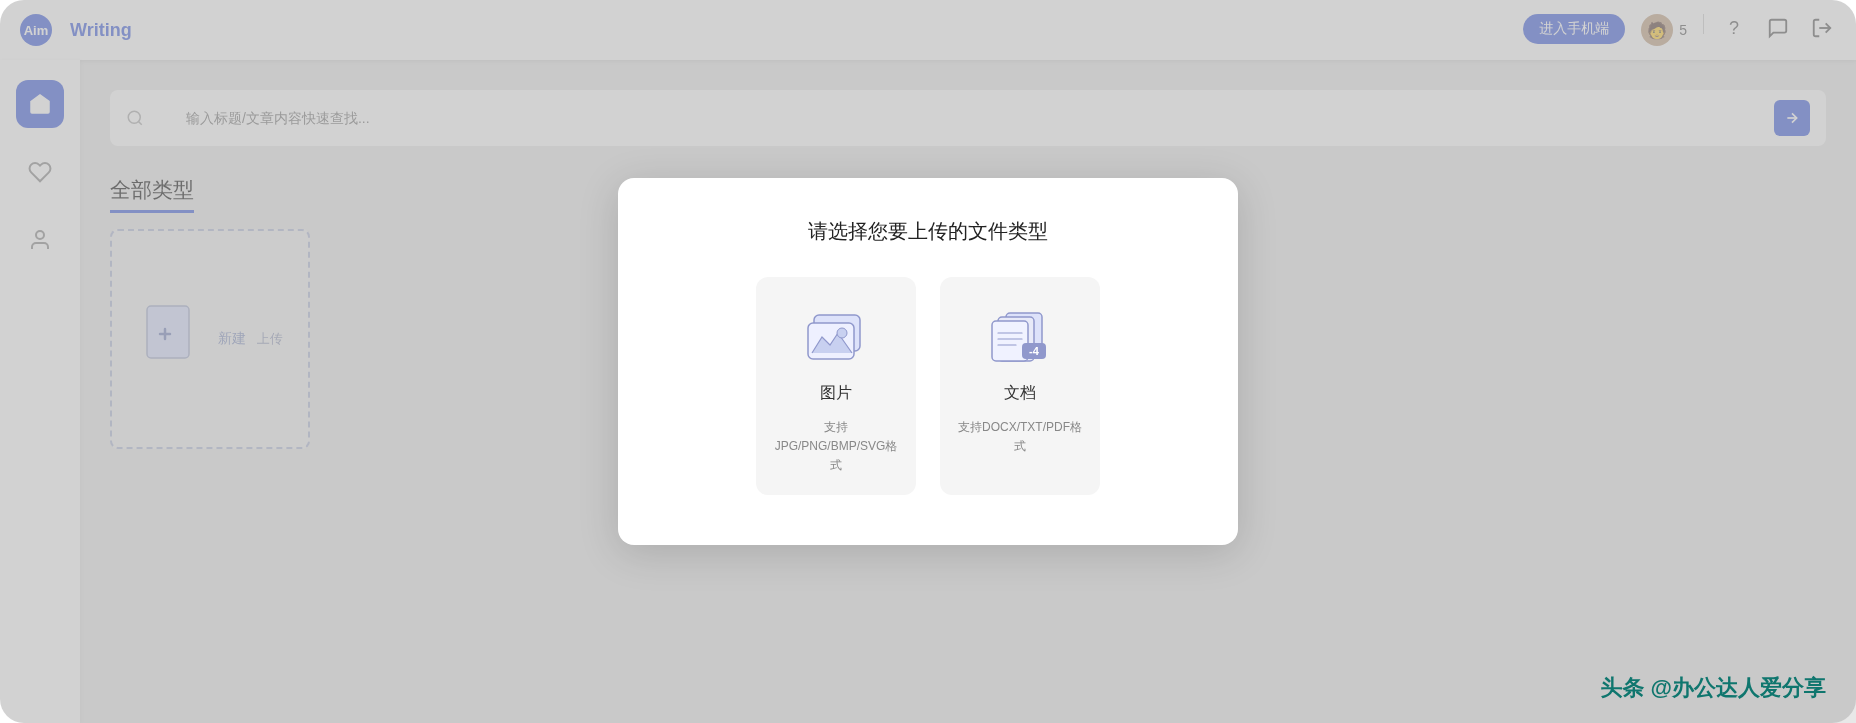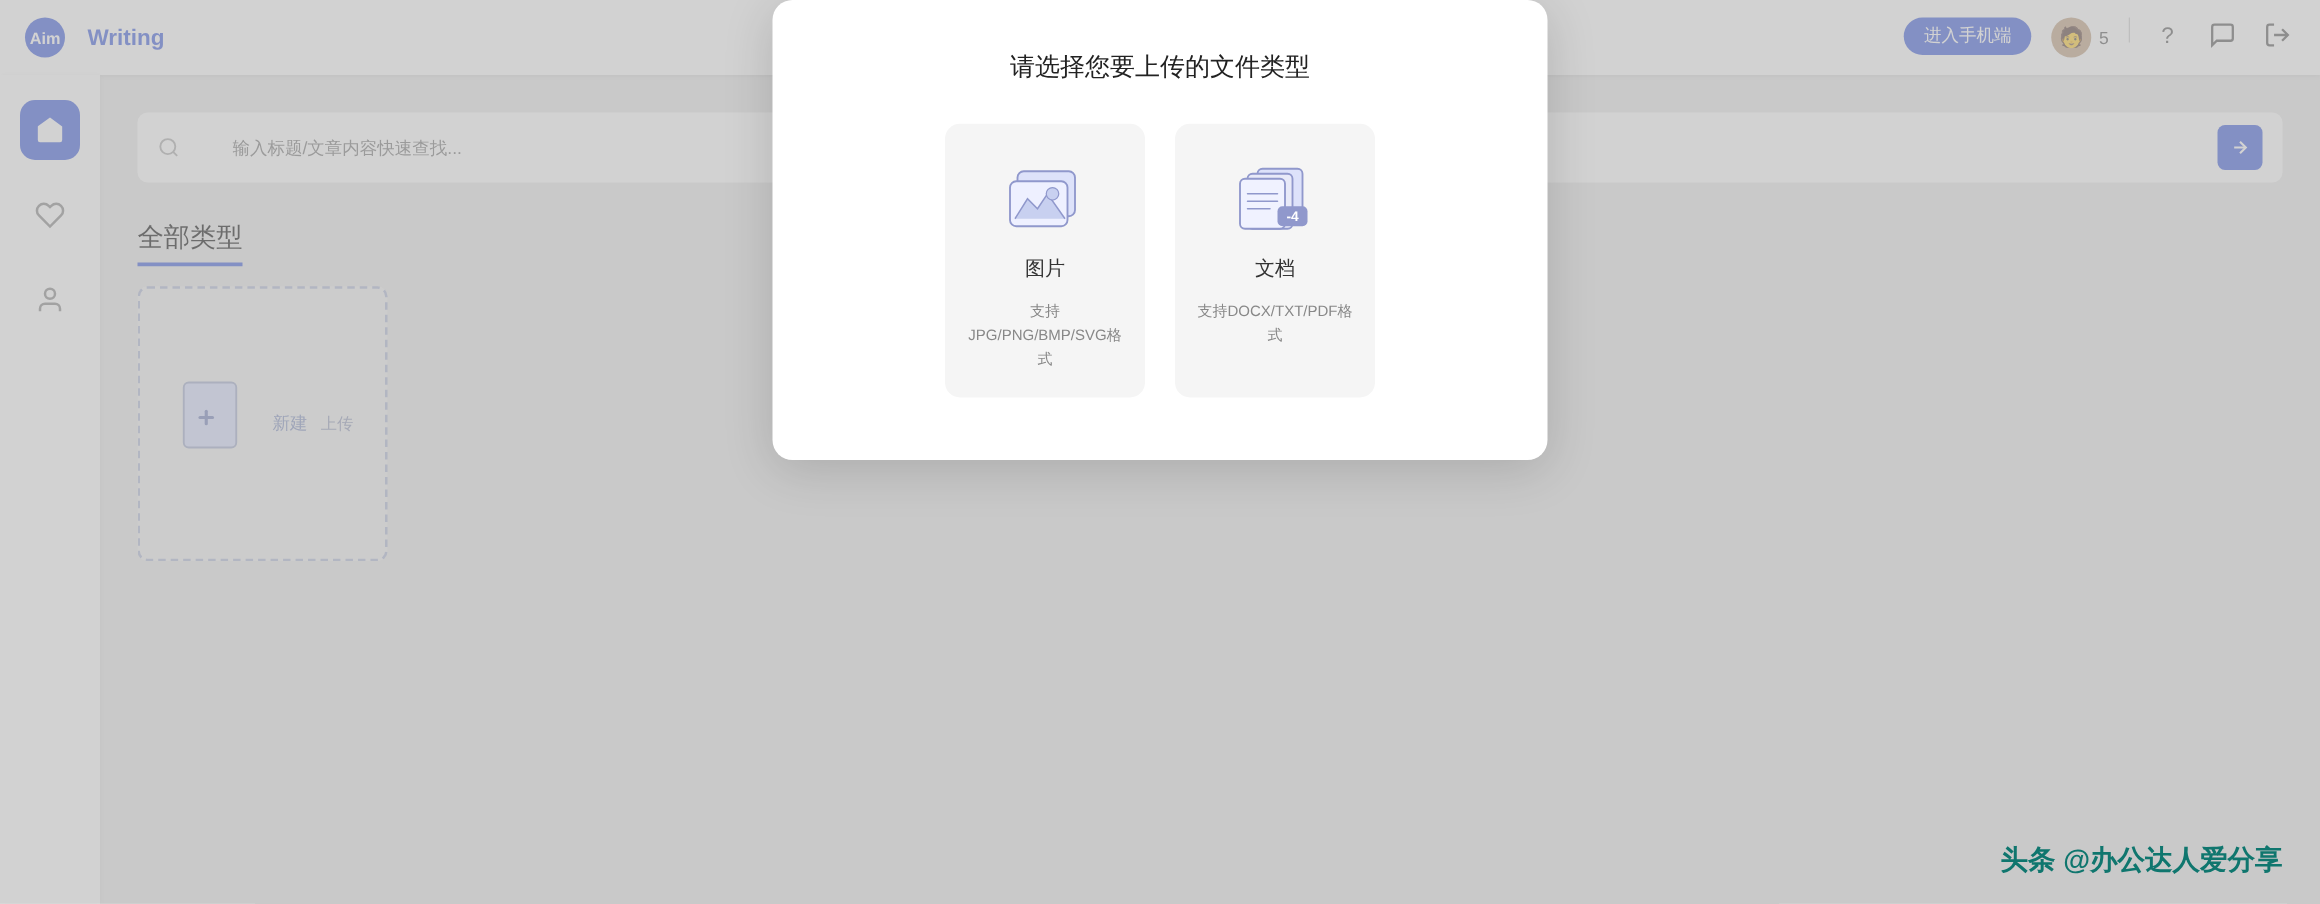--- a/index.html
+++ b/index.html
@@ -228,22 +228,23 @@
     
     .overlay {
       position: absolute;
       top: 0;
       left: 0;
       right: 0;
       bottom: 0;
       background: rgba(180,180,180,0.6);
       z-index: 100;
       display: flex;
-      align-items: flex-start;
-      justify-content: center;
+      align-items: center;
+      justify-content: center;
+      border-radius: 24px;
     }
 
     
     .dialog {
       background: white;
       border-radius: 16px;
       padding: 40px 40px 50px;
       width: 620px;
       min-height: 340px;
       display: flex;

